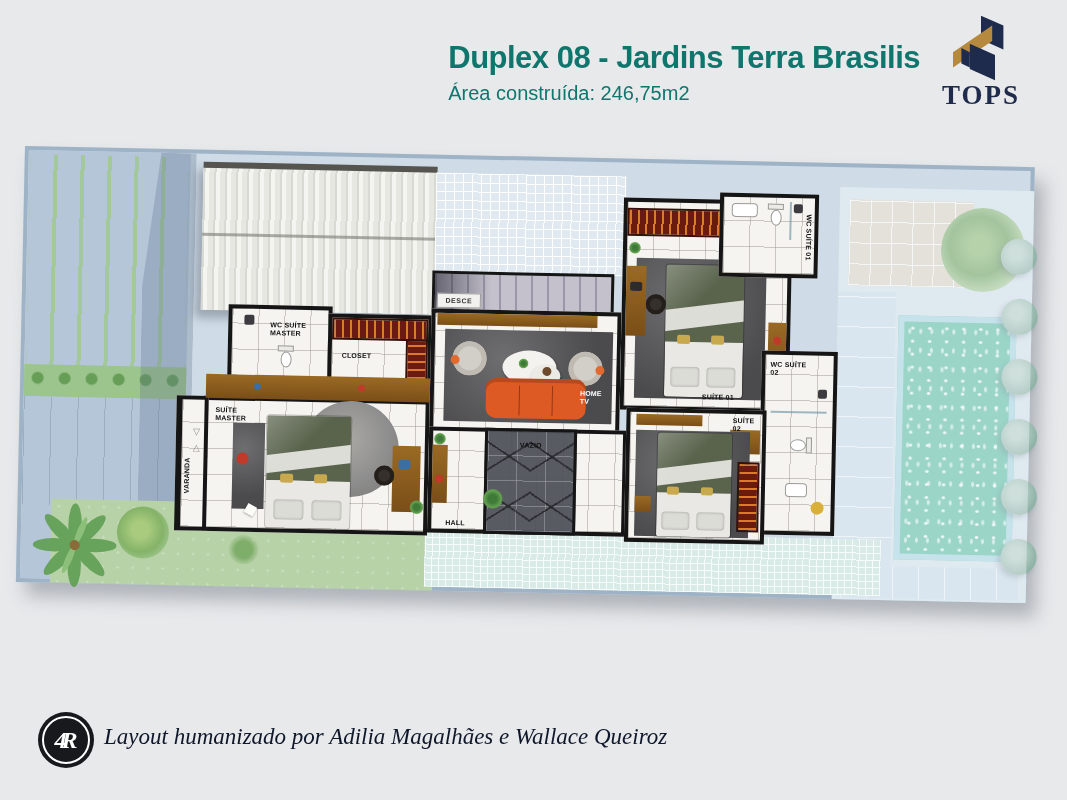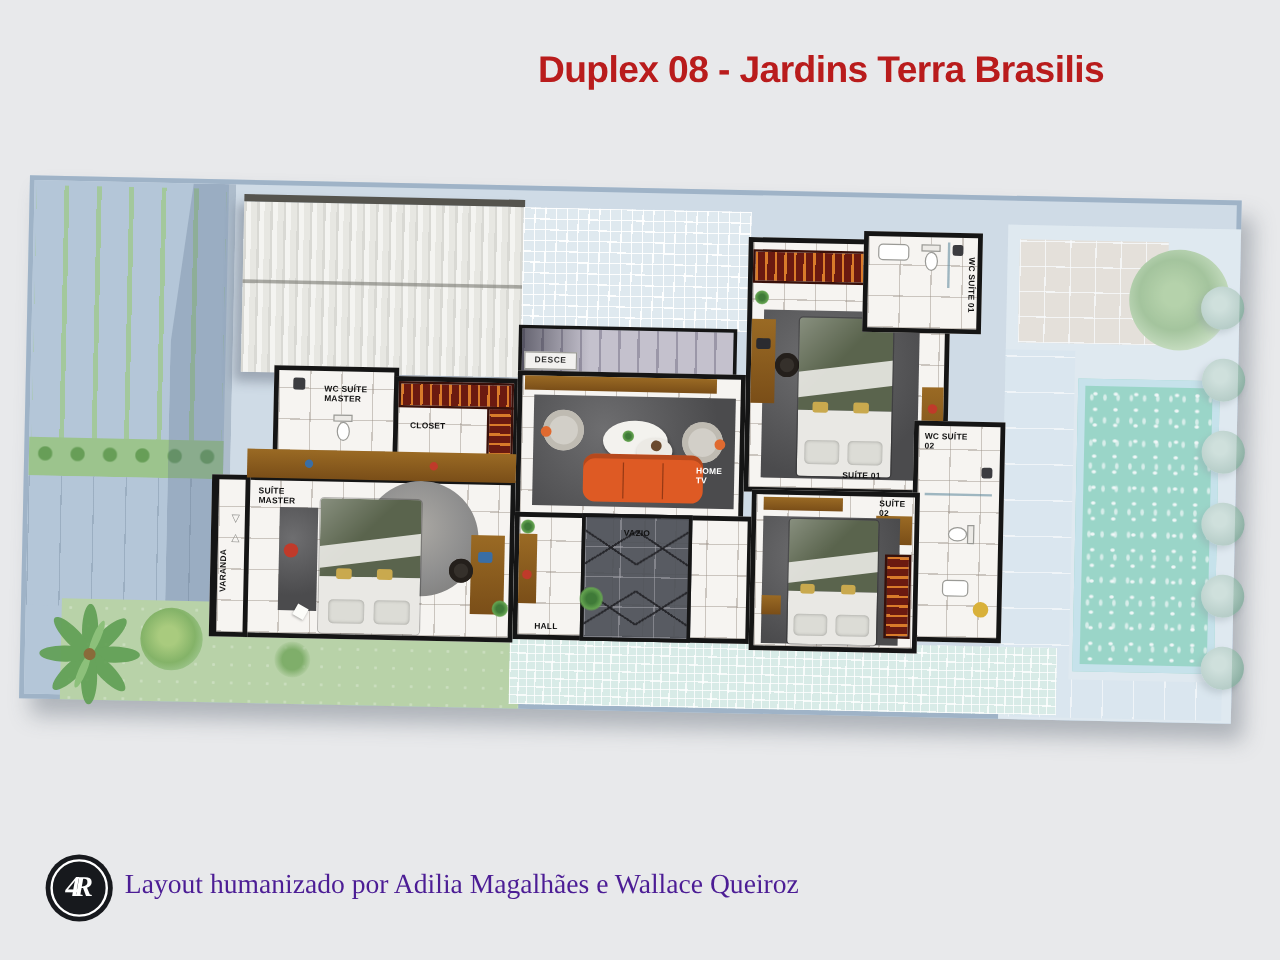--- a/index.html
+++ b/index.html
@@ -1,37 +1,37 @@
 <!DOCTYPE html>
 <html><head>
 <meta charset="utf-8">
 <style>
   html,body{margin:0;padding:0;}
   .page{position:relative;width:1067px;height:800px;background:#e8e9eb;overflow:hidden;
         font-family:"Liberation Sans",sans-serif;}
   .abs{position:absolute;}
 
   
-  .hdr{right:147px;top:40px;text-align:left;color:#b91c1c;}
+  .hdr{right:147px;top:40px;text-align:left;color:#0f766e;}
   .hdr-title{font-size:31px;font-weight:bold;letter-spacing:-.5px;}
   .hdr-sub{font-size:20px;margin-top:6px;}
   .brand{right:34px;top:12px;width:104px;text-align:center;}
   .brand svg{display:block;margin:0 auto;}
   .brand-name{font-family:"Liberation Serif",serif;font-weight:bold;font-size:27px;
               color:#1e2b4d;letter-spacing:2px;margin-top:-4px;}
 
   
   .floor-label{right:37px;top:630px;font-size:29px;font-weight:bold;color:#2b2c2e;}
   .credit-logo{left:38px;top:712px;width:56px;height:56px;border-radius:50%;background:#17191d;}
   .credit-logo::before{content:"";position:absolute;inset:4px;border:2px solid #fff;border-radius:50%;}
   .monogram{position:absolute;inset:0;display:flex;align-items:center;justify-content:center;
             color:#fff;font-family:"Liberation Serif",serif;font-style:italic;font-weight:bold;
             font-size:24px;letter-spacing:-5px;padding-right:5px;}
-  .credit-text{left:104px;top:724px;font-family:"Liberation Serif",serif;
-               font-size:23px;color:#4c1d95;}
+  .credit-text{left:104px;top:724px;font-family:"Liberation Serif",serif;font-style:italic;
+               font-size:23px;color:#0f172a;}
 
   
   .lot{left:25px;top:146px;width:1010px;height:436px;background:#cfdbe6;
        border:4px solid #9fb3c7;box-sizing:border-box;transform:rotate(1.2deg);
        transform-origin:0 0;box-shadow:10px 14px 18px rgba(70,80,95,.35);}
 
   
   .driveway{left:0;top:0;width:162px;height:428px;background:#b4c6d8;}
   .drive-strips{left:2px;top:4px;width:158px;height:212px;
     background:repeating-linear-gradient(90deg,transparent 0 23px,#a3c89c 23px 27px);}
@@ -154,22 +154,32 @@
   .ctable{border-radius:50%;background:#f3f2ee;box-shadow:1px 2px 3px rgba(0,0,0,.35);}
   .arrow-glyph{position:absolute;color:#8b8b88;font-size:9px;line-height:1;}
 </style>
 </head>
 <body>
 
 <div class="page">
 
   <div class="abs hdr">
     <div class="hdr-title">Duplex 08 - Jardins Terra Brasilis</div>
+    <div class="hdr-sub">Área construída: 246,75m2</div>
   </div>
 
+  <div class="abs brand">
+    <svg width="70" height="72" viewBox="0 0 100 100">
+      <polygon fill="#1e2b4d" points="50,4 82,18 82,52 50,38"></polygon>
+      <polygon fill="#b68a3e" points="10,56 66,18 66,40 10,78"></polygon>
+      <polygon fill="#1e2b4d" points="34,44 70,60 70,96 34,80"></polygon>
+      <polygon fill="#1e2b4d" points="22,50 34,56 34,78 22,72"></polygon>
+    </svg>
+    <div class="brand-name">TOPS</div>
+  </div>
 
   <div class="abs lot">
 
     <div class="abs driveway"></div>
     <div class="abs drive-strips"></div>
     <div class="abs hedge"></div>
     <div class="abs drive-lower"></div>
     <div class="abs drive-shadow"></div>
 
     <div class="abs garden"></div>

